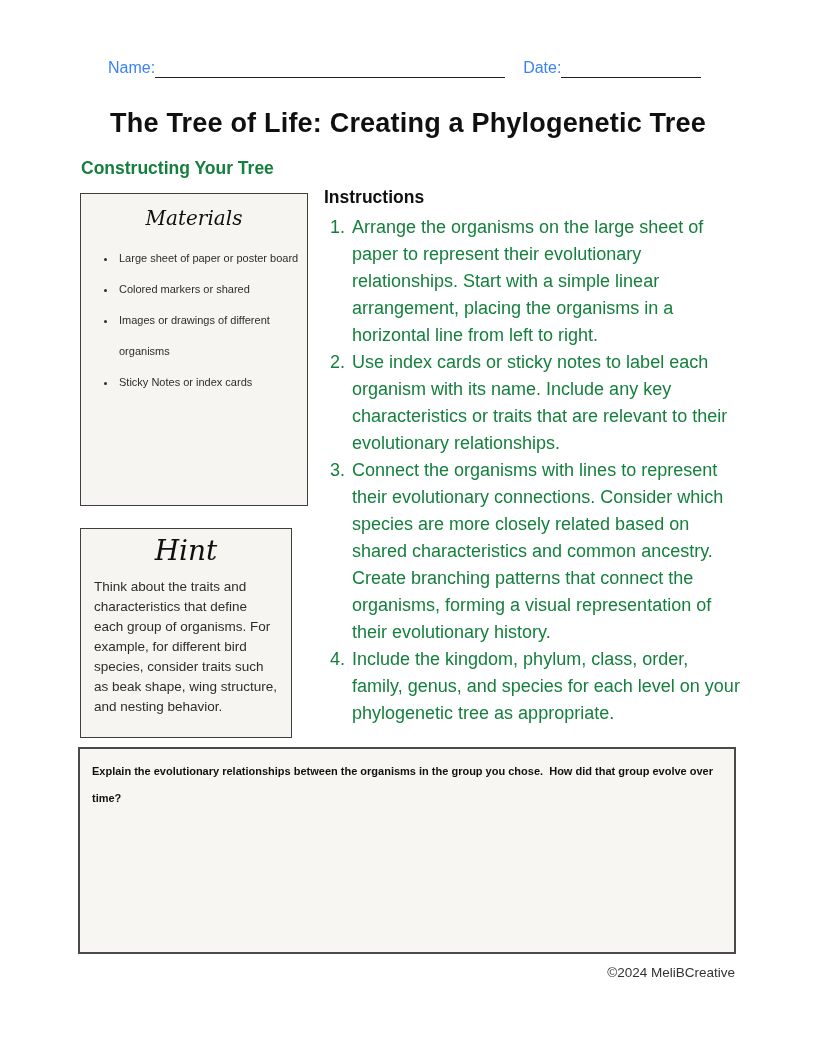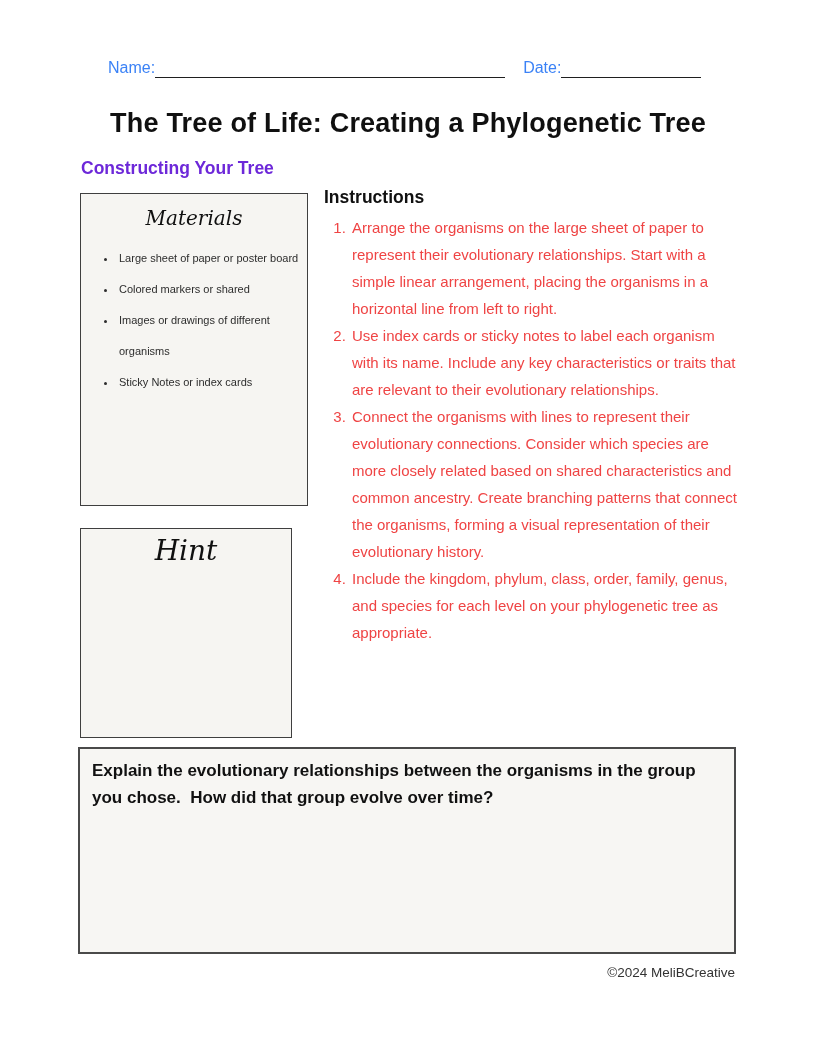--- a/index.html
+++ b/index.html
@@ -18,21 +18,21 @@
   .nd-line-name { width:350px; margin-right:18px; }
   .nd-line-date { width:140px; }
 
   
   .title {
     position:absolute; top:108px; left:0; width:816px; margin:0;
     text-align:center; font-size:27px; font-weight:700; color:#101010; letter-spacing:0.2px;
   }
   .section-heading {
     position:absolute; top:158px; left:81px; margin:0;
-    font-size:17.5px; font-weight:700; color:#6d28d9;
+    font-size:17.5px; font-weight:700; color:#15803d;
   }
   .instructions-heading {
     position:absolute; top:187px; left:324px; margin:0;
     font-size:17.5px; font-weight:700; color:#101010;
   }
 
   
   .box {
     position:absolute; box-sizing:border-box;
     background:#f6f5f2; border:1.6px solid #3f3f3f;
@@ -55,26 +55,26 @@
   .materials-list li { padding-left:2px; }
 
   .hint-text {
     margin:10px 13px 0 13px;
     font-size:13.5px; line-height:20px; color:#2d2d2d;
   }
 
   .instructions-list {
     position:absolute; top:214px; left:324px; width:416px;
     margin:0; padding-left:26px; box-sizing:border-box;
-    font-size:15px; line-height:27px; color:#ef4444;
+    font-size:18px; line-height:27px; color:#15803d;
   }
   .instructions-list li { padding-left:2px; }
 
   .question-text {
-    margin:9px 12px; font-size:17px; font-weight:700;
+    margin:9px 12px; font-size:11px; font-weight:700;
     line-height:26.5px; color:#111111; white-space:pre-wrap;
   }
 
   .footer {
     position:absolute; top:965px; left:0; width:735px;
     text-align:right; font-size:13.5px; color:#333333;
   }
 </style>
 </head>
 <body>
@@ -105,20 +105,21 @@
   <h3 class="instructions-heading">Instructions</h3>
   <ol class="instructions-list">
     <li>Arrange the organisms on the large sheet of paper to represent their evolutionary relationships. Start with a simple linear arrangement, placing the organisms in a horizontal line from left to right.</li>
     <li>Use index cards or sticky notes to label each organism with its name. Include any key characteristics or traits that are relevant to their evolutionary relationships.</li>
     <li>Connect the organisms with lines to represent their evolutionary connections. Consider which species are more closely related based on shared characteristics and common ancestry. Create branching patterns that connect the organisms, forming a visual representation of their evolutionary history.</li>
     <li>Include the kingdom, phylum, class, order, family, genus, and species for each level on your phylogenetic tree as appropriate.</li>
   </ol>
 
   <div class="box hint-box">
     <div class="script-title hint-title">Hint</div>
+    <p class="hint-text">Think about the traits and characteristics that define each group of organisms. For example, for different bird species, consider traits such as beak shape, wing structure, and nesting behavior.</p>
   </div>
 
   <div class="box question-box">
     <p class="question-text">Explain the evolutionary relationships between the organisms in the group you chose.  How did that group evolve over time?</p>
   </div>
 
   <div class="footer">©2024 MeliBCreative</div>
 
 </div>
 

